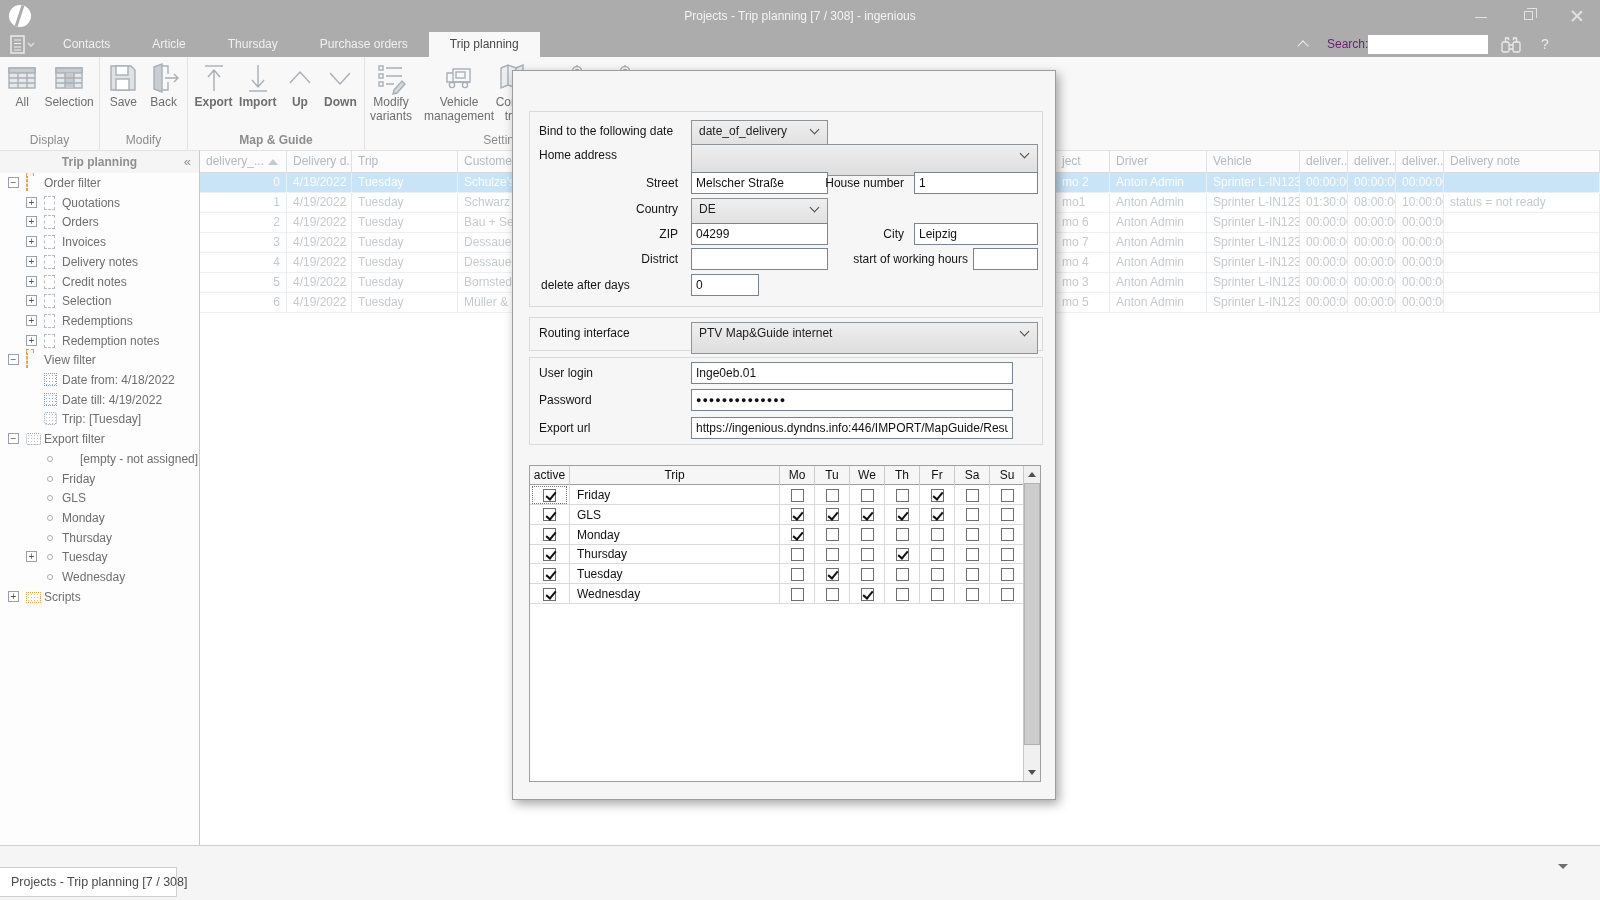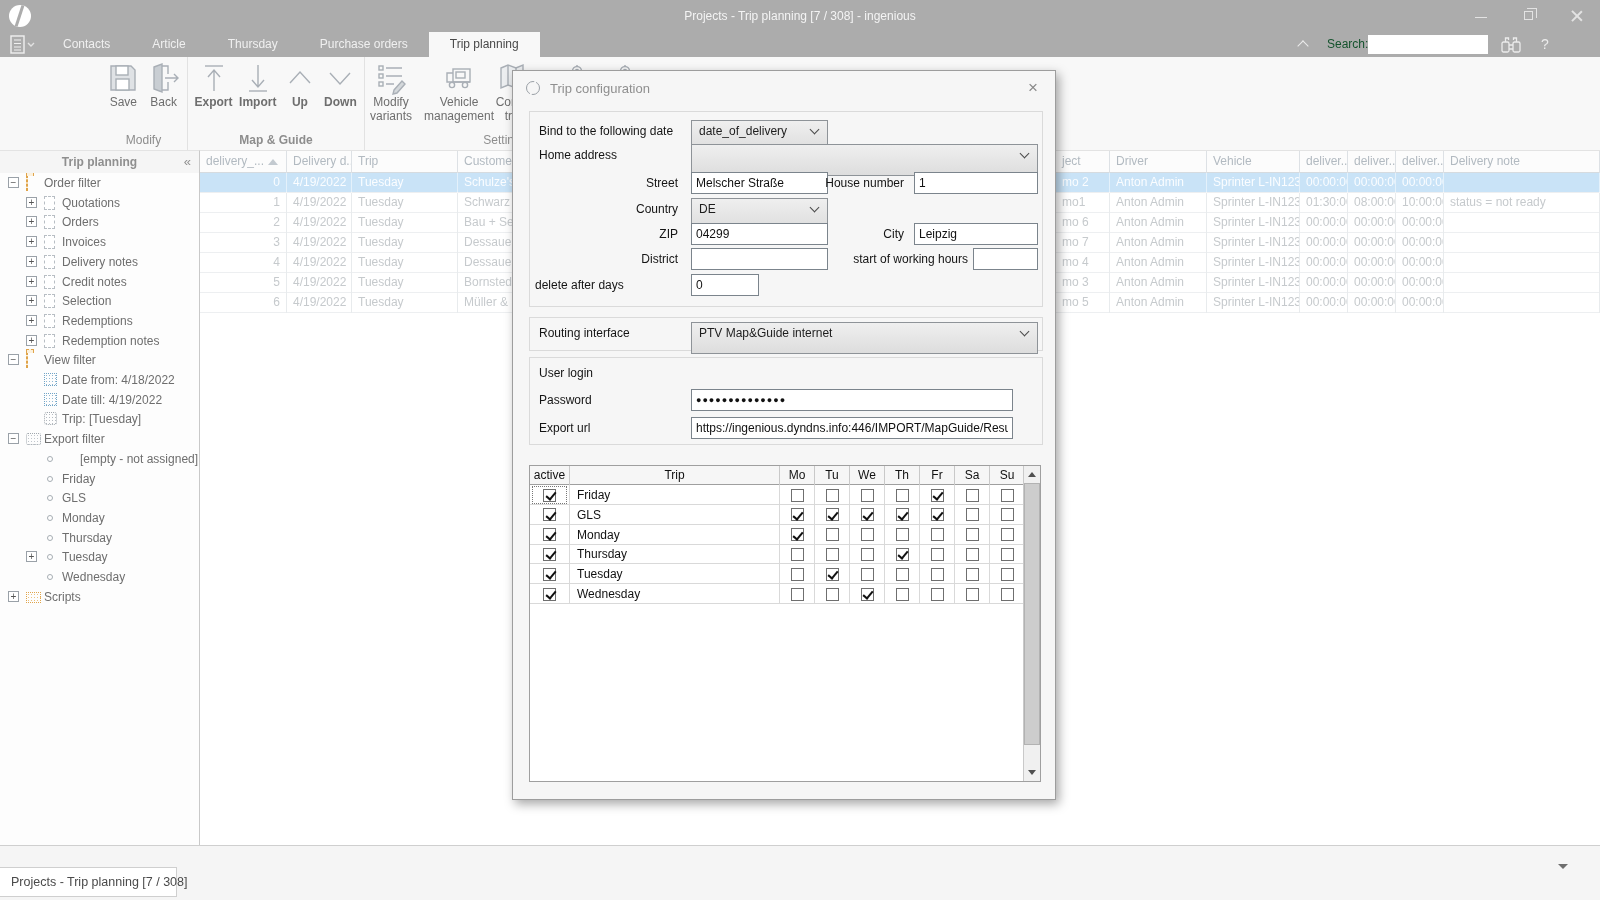--- a/index.html
+++ b/index.html
@@ -22,21 +22,21 @@
   .glyph-cls::before{transform:rotate(45deg);} .glyph-cls::after{transform:rotate(-45deg);}
 
   
   .tabbar{position:absolute;left:0;top:32px;width:1600px;height:25px;background:#acacac;}
   .menu-btn{position:absolute;left:8px;top:2px;width:30px;height:21px;}
   .tabs{position:absolute;left:42px;top:0;height:25px;display:flex;}
   .tab{padding:0 21px;line-height:25px;color:#f0f0f0;font-size:12px;cursor:default;white-space:nowrap;}
   .tab.active{background:#f8f8f8;color:#4a4a4a;}
   .ribbon-collapse{position:absolute;left:1298px;top:8px;width:12px;height:8px;}
   .ribbon-collapse::after{content:"";position:absolute;left:1px;top:2px;width:7px;height:7px;border-left:1.6px solid #ececec;border-top:1.6px solid #ececec;transform:rotate(45deg);}
-  .search-lbl{position:absolute;left:1327px;top:0;line-height:25px;color:#14532d;}
+  .search-lbl{position:absolute;left:1327px;top:0;line-height:25px;color:#701a75;}
   .search-input{position:absolute;left:1368px;top:3px;width:120px;height:19px;border:none;background:#fff;font:12px "Liberation Sans",sans-serif;padding:0 4px;}
   .binoculars{position:absolute;left:1501px;top:4px;width:20px;height:17px;}
   .help-q{position:absolute;left:1541px;top:0;line-height:25px;color:#ececec;font-size:14px;}
 
   
   .ribbon{position:absolute;left:0;top:57px;width:1600px;height:93px;background:#f8f8f8;}
   .rgroup{position:absolute;top:0;height:93px;border-right:1px solid #e2e2e2;}
   .rgroup.noborder{border-right:none;}
   .rbtns{position:absolute;left:0;top:2px;width:100%;display:flex;justify-content:space-evenly;align-items:flex-start;}
   .rbtn{display:flex;flex-direction:column;align-items:center;cursor:default;}
@@ -152,20 +152,42 @@
       <svg width="20" height="17" viewBox="0 0 20 17">
         <rect x="1" y="6" width="7" height="10" rx="1.5" fill="none" stroke="#ececec" stroke-width="1.3"></rect>
         <rect x="12" y="6" width="7" height="10" rx="1.5" fill="none" stroke="#ececec" stroke-width="1.3"></rect>
         <path d="M8 9h4 M8 13h4 M4.5 6V2h3v2 M12.5 4V2h3v4" stroke="#ececec" stroke-width="1.3" fill="none"></path>
       </svg>
     </div>
     <div class="help-q">?</div>
   </div>
 
   <div class="ribbon" id="ribbon">
+      <div class="rgroup" style="left: 0px; width: 100px;">
+        <div class="rbtns">
+          <div class="rbtn">
+            <span class="ric"><svg width="34" height="34" viewBox="0 0 34 34">
+                <rect x="4" y="7" width="26" height="20" fill="#e6e9eb" stroke="#a9afb6" stroke-width="1.4"></rect>
+                <rect x="4" y="7" width="26" height="5" fill="#c6cbd0" stroke="#a9afb6" stroke-width="1.4"></rect>
+                <path d="M4 17h26M4 22h26M13 12v15M22 12v15" stroke="#a9afb6" stroke-width="1.4" fill="none"></path>
+              </svg></span>
+            <div class="rlb">All</div>
+          </div>
+          <div class="rbtn">
+            <span class="ric"><svg width="34" height="34" viewBox="0 0 34 34">
+                <rect x="4" y="7" width="26" height="20" fill="#e6e9eb" stroke="#a9afb6" stroke-width="1.4"></rect>
+                <rect x="4" y="7" width="26" height="5" fill="#c6cbd0" stroke="#a9afb6" stroke-width="1.4"></rect>
+                <rect x="13" y="12" width="9" height="15" fill="#c6cbd0"></rect>
+                <path d="M4 17h26M4 22h26M13 12v15M22 12v15" stroke="#a9afb6" stroke-width="1.4" fill="none"></path>
+              </svg></span>
+            <div class="rlb">Selection</div>
+          </div>
+        </div>
+        <div class="rglabel">Display</div>
+      </div>
       <div class="rgroup" style="left: 100px; width: 88px;">
         <div class="rbtns">
           <div class="rbtn">
             <span class="ric"><svg width="34" height="34" viewBox="0 0 34 34">
                 <path d="M5 5h20l4 4v20H5z" fill="#dfe2e5" stroke="#a9afb6" stroke-width="1.4"></path>
                 <rect x="10" y="5" width="12" height="9" fill="#fff" stroke="#a9afb6" stroke-width="1.4"></rect>
                 <rect x="10" y="18" width="13" height="11" fill="#fff" stroke="#a9afb6" stroke-width="1.4"></rect>
               </svg></span>
             <div class="rlb">Save</div>
           </div>
@@ -485,25 +507,20 @@
   <div class="bottomline"></div>
 
   <div class="statusbar">
     <div class="status-tab">
       <span>Projects - Trip planning [7 / 308]</span>
     </div>
     <div class="status-caret"></div>
   </div>
 
   <div class="dialog">
-    <div class="dlg-title">
-      <div class="dlg-logo"></div>
-      <div class="dlg-title-text">Trip configuration</div>
-      <div class="dlg-close">×</div>
-    </div>
 
     <div class="grp" style="left:16px;top:40px;width:514px;height:196px;"></div>
 
     <div class="dlg-lbl" style="left:26px;top:49px;">Bind to the following date</div>
     <div class="combo" style="left:178px;top:49px;width:137px;">
       <span>date_of_delivery</span><span class="arr"></span>
     </div>
 
     <div class="dlg-lbl" style="left:26px;top:73px;">Home address</div>
     <div class="combo" style="left:178px;top:73px;width:347px;">
@@ -523,31 +540,32 @@
     <div class="dlg-lbl r" style="left:26px;top:152px;width:139px;">ZIP</div>
     <input class="dlg-input" style="left: 178px; top: 152px; width: 137px;" value="04299">
     <div class="dlg-lbl r" style="left:305px;top:152px;width:86px;">City</div>
     <input class="dlg-input" style="left: 401px; top: 152px; width: 124px;" value="Leipzig">
 
     <div class="dlg-lbl r" style="left:26px;top:177px;width:139px;">District</div>
     <input class="dlg-input" style="left: 178px; top: 177px; width: 137px;" value="">
     <div class="dlg-lbl r" style="left:255px;top:177px;width:200px;">start of working hours</div>
     <input class="dlg-input" style="left: 460px; top: 177px; width: 65px;" value="">
 
-    <div class="dlg-lbl" style="left:22px;top:203px;">delete after days</div>
+    <div class="dlg-lbl" style="left:28px;top:203px;">delete after days</div>
     <input class="dlg-input" style="left: 178px; top: 203px; width: 68px;" value="0">
 
     <div class="grp" style="left:16px;top:246px;width:514px;height:34px;"></div>
     <div class="dlg-lbl" style="left:26px;top:251px;">Routing interface</div>
     <div class="combo" style="left:178px;top:251px;width:347px;">
       <span>PTV Map&amp;Guide internet</span><span class="arr"></span>
     </div>
 
     <div class="grp" style="left:16px;top:286px;width:514px;height:88px;"></div>
     <div class="dlg-lbl" style="left:26px;top:291px;">User login</div>
+    <input class="dlg-input" style="left: 178px; top: 291px; width: 322px;" value="Inge0eb.01">
     <div class="dlg-lbl" style="left:26px;top:318px;">Password</div>
     <input class="dlg-input" style="left: 178px; top: 318px; width: 322px; font-size: 9px; letter-spacing: 1px;" value="●●●●●●●●●●●●●●">
     <div class="dlg-lbl" style="left:26px;top:346px;">Export url</div>
     <input class="dlg-input" style="left: 178px; top: 346px; width: 322px;" value="https://ingenious.dyndns.info:446/IMPORT/MapGuide/Result">
 
     <div class="ttable">
       <div class="tt-head" id="ttHead">
           <div class="tt-hc" style="width: 40px;">active</div>
           <div class="tt-hc" style="width: 210px;">Trip</div>
           <div class="tt-hc" style="width: 35px;">Mo</div>

